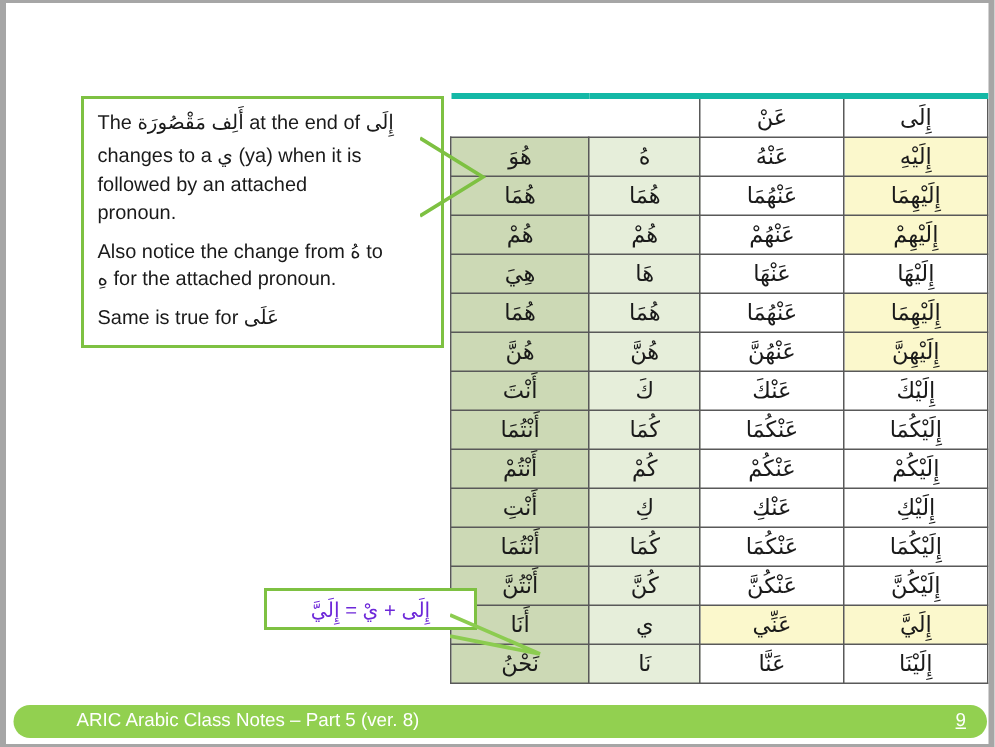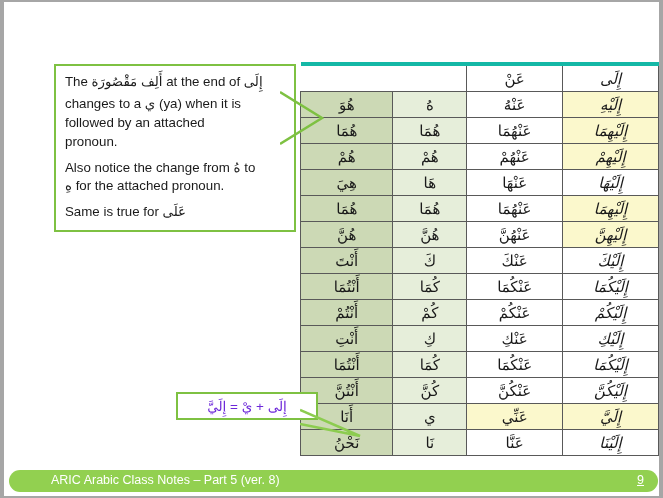--- a/index.html
+++ b/index.html
@@ -49,21 +49,21 @@
     height:25px;
     text-align:center;
     vertical-align:middle;
     font-size:15px;
     color:#1a1a1a;
     border:1px solid #595959;
     padding:0 2px;
     line-height:1.15;
     white-space:nowrap;
   }
-  .col-ila{width:96px;font-style:italic;}
+  .col-ila{width:96px;}
   .col-an{width:96px;}
   .col-suffix{width:73px;}
   .col-pronoun{width:93px;}
 
   td.c-white{background:#ffffff;}
   td.c-yellow{background:#fbf8cc;}
   td.c-lgreen{background:#e6eeda;}
   td.c-mgreen{background:#ccd9b5;}
   td.c-empty{background:#ffffff;border:none;}
 

